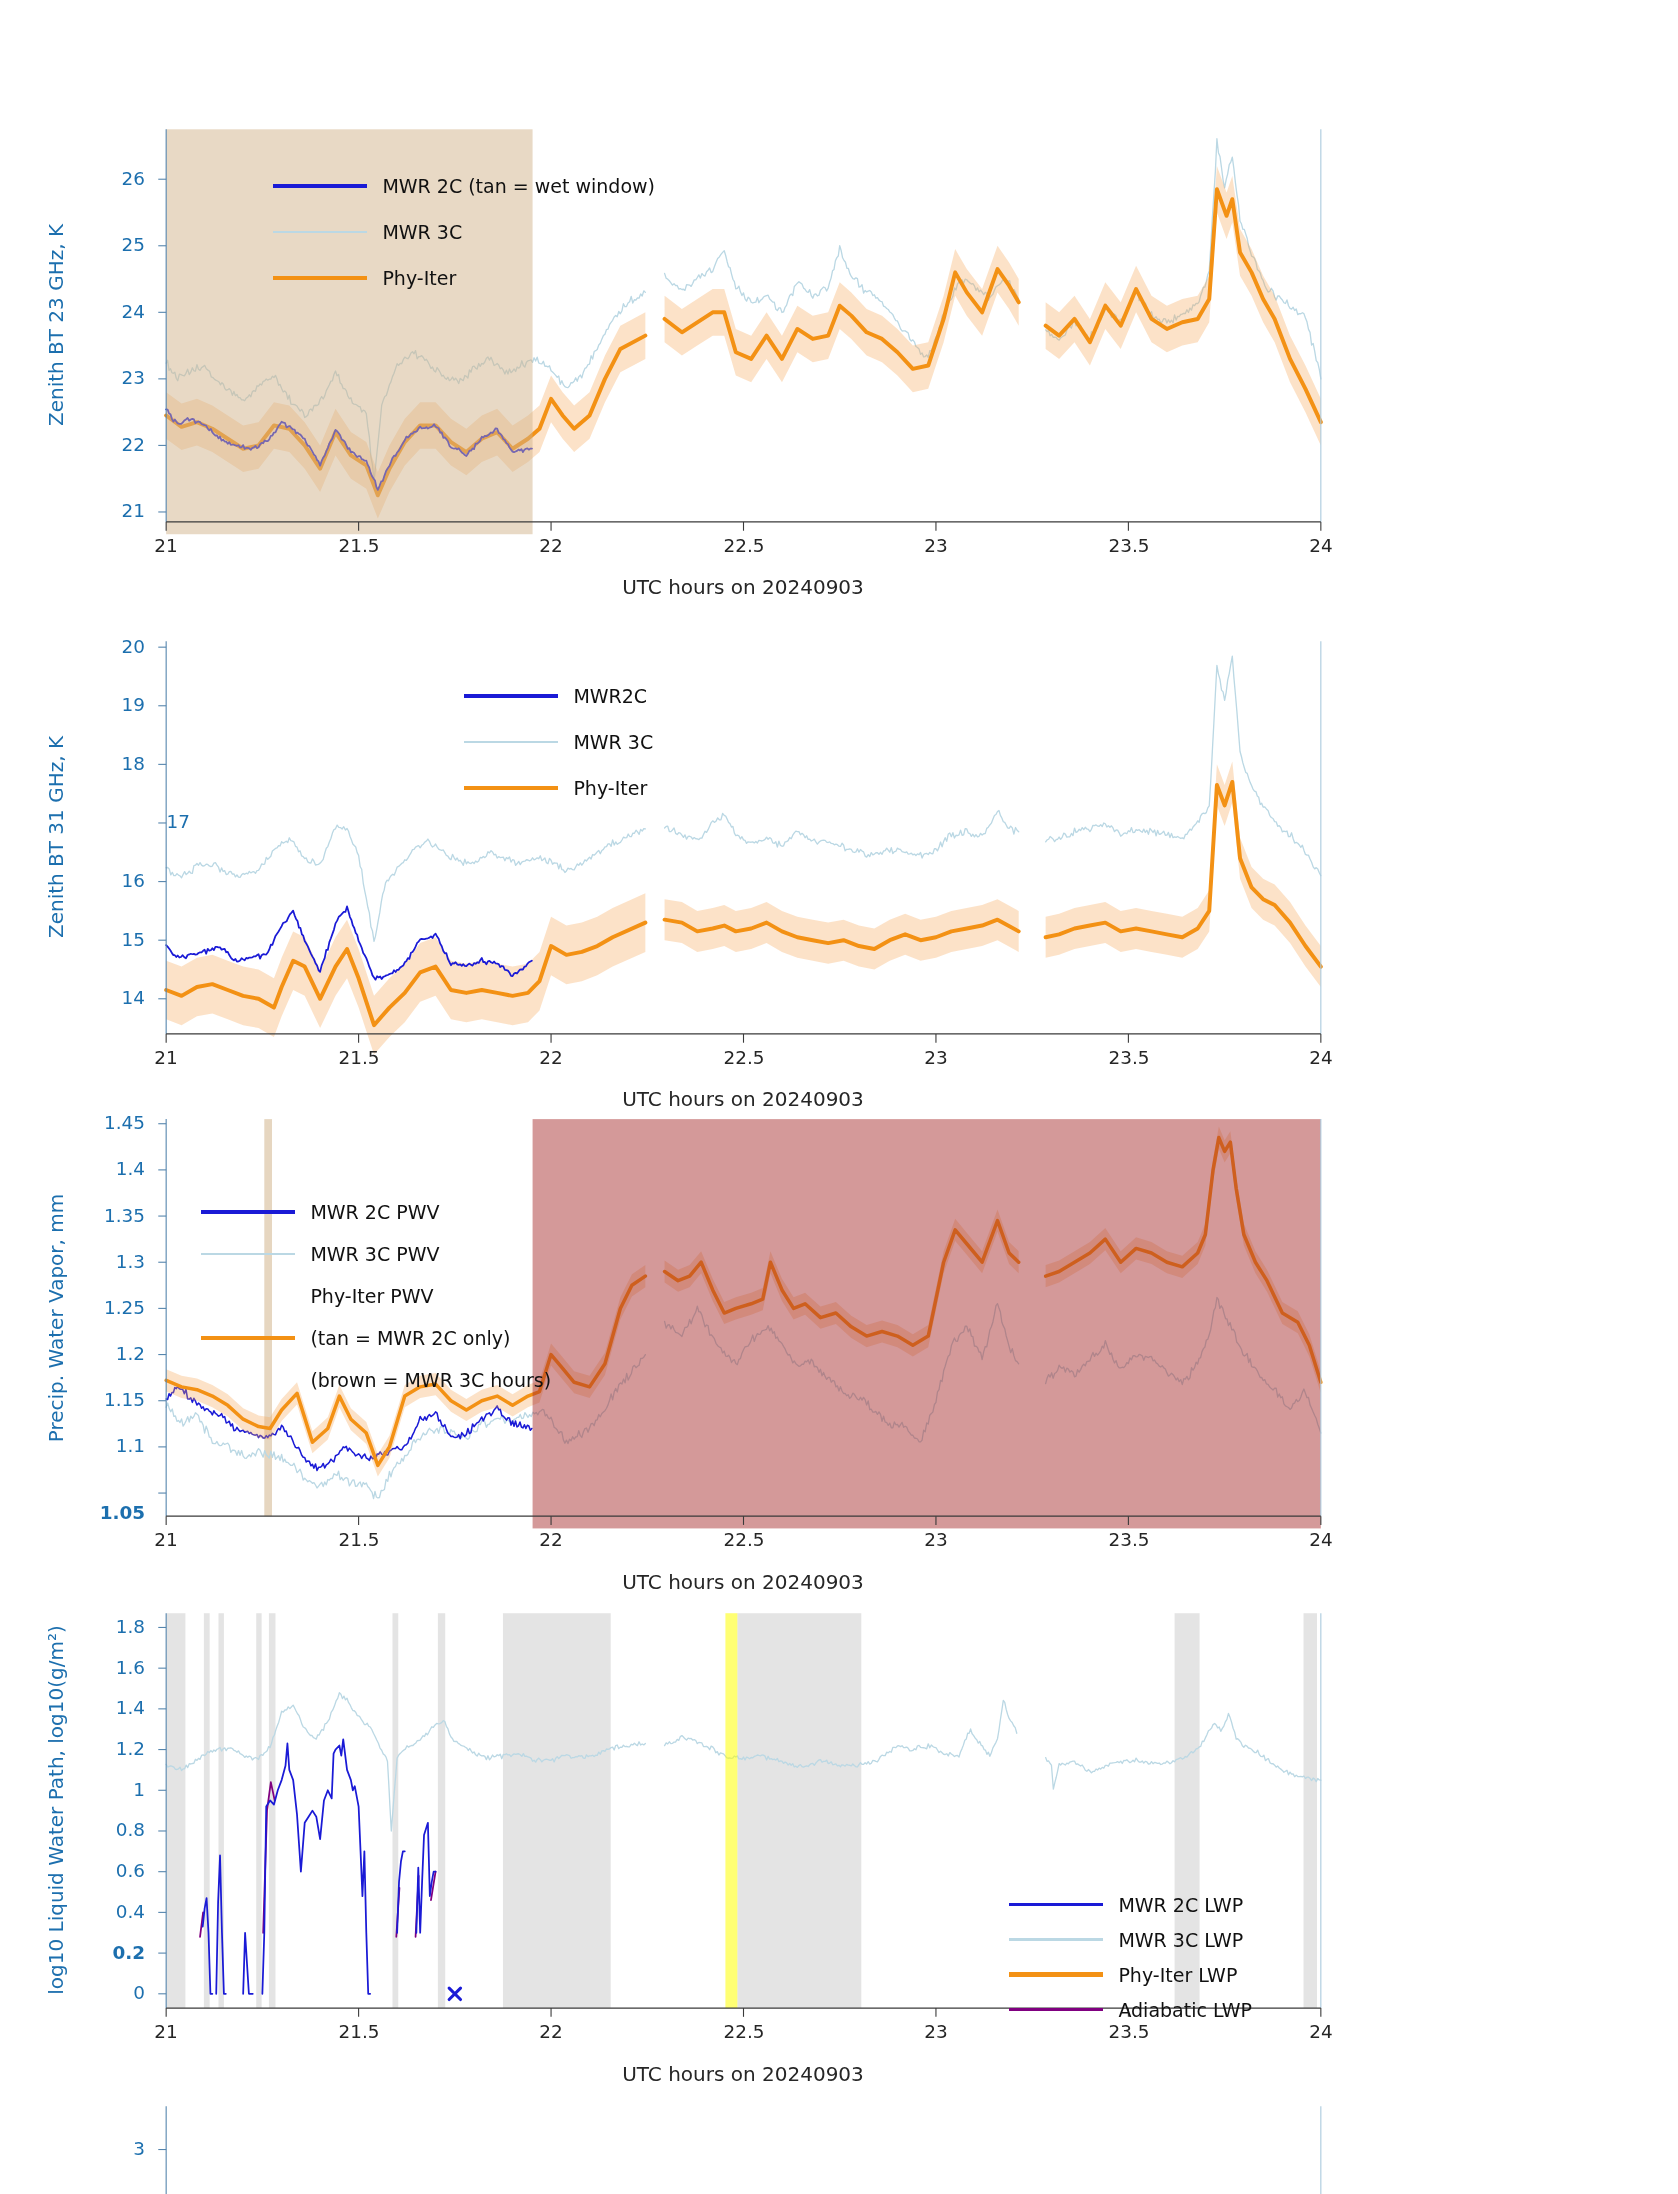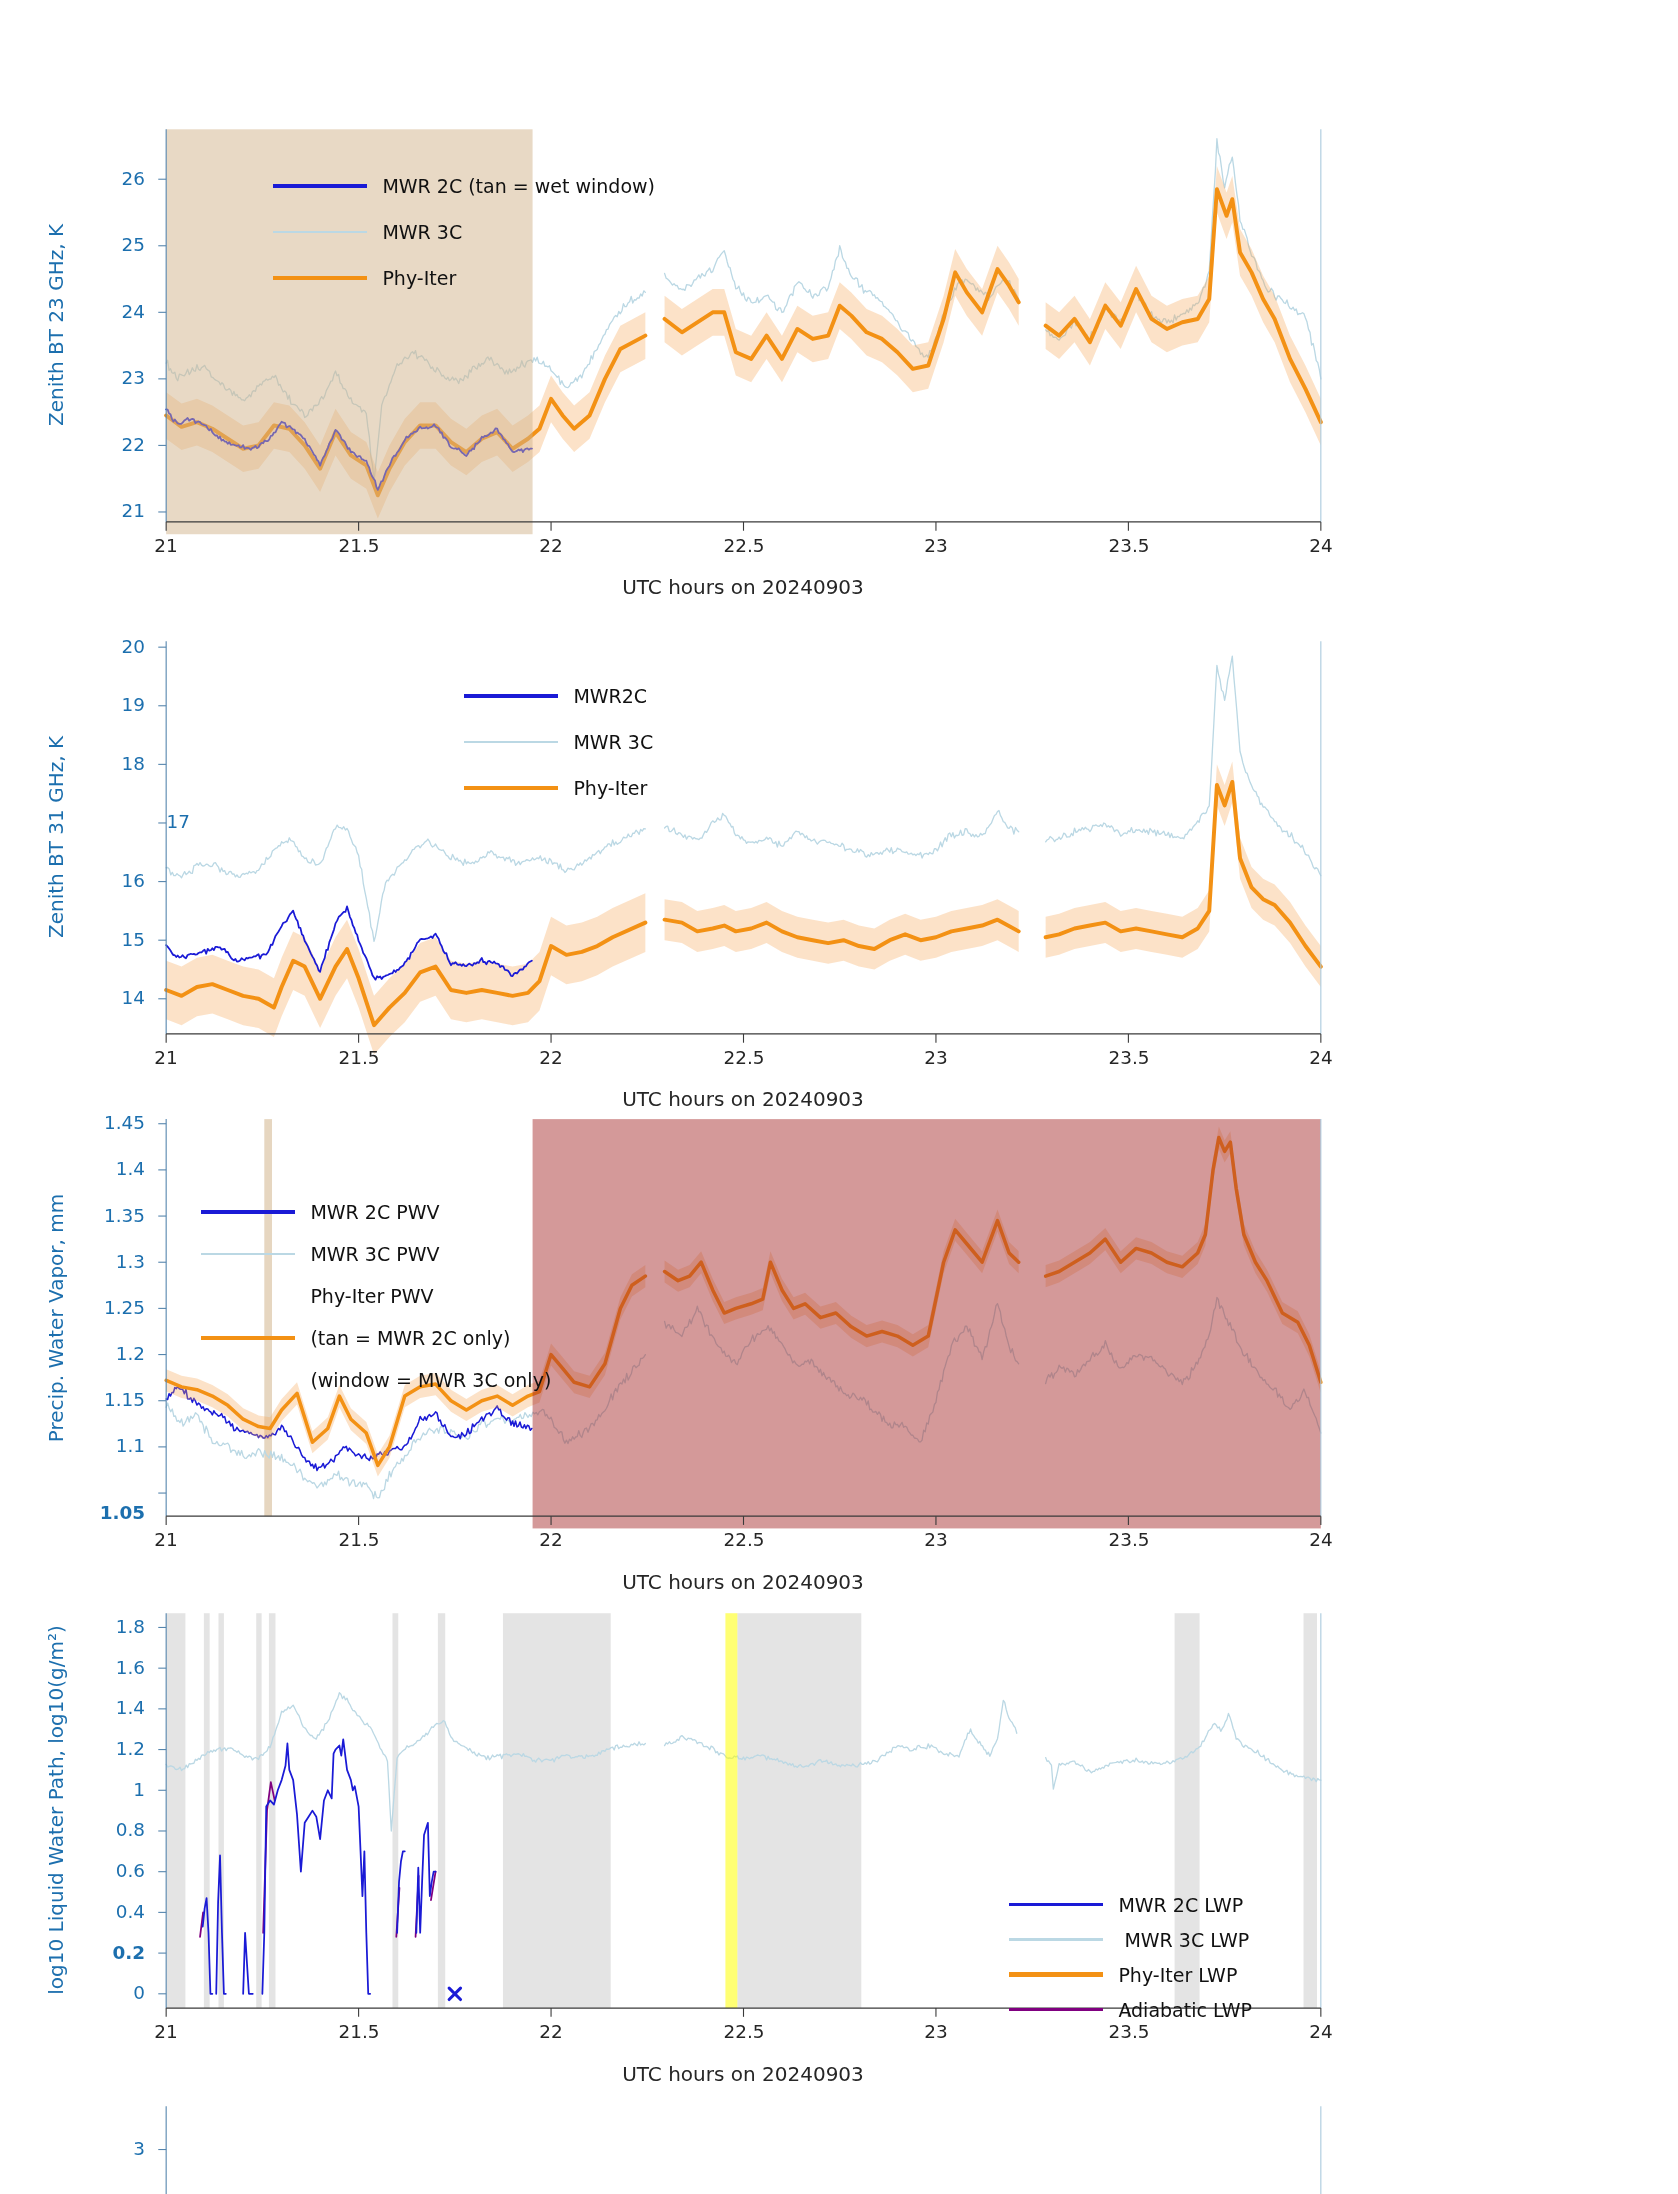--- a/index.html
+++ b/index.html
@@ -193,21 +193,21 @@
         <div class="lrow" style="height: 42px;">
           <div class="lsample" style="visibility: hidden;"></div>
           <div class="llabel">Phy-Iter PWV</div>
         </div>
         <div class="lrow" style="height: 42px;">
           <div class="lsample" style="height: 4.8px; background: rgb(243, 145, 20);"></div>
           <div class="llabel">(tan = MWR 2C only)</div>
         </div>
         <div class="lrow" style="height: 42px;">
           <div class="lsample" style="visibility: hidden;"></div>
-          <div class="llabel">(window = MWR 3C only)</div>
+          <div class="llabel">(brown = MWR 3C hours)</div>
         </div>
       </div>
   <div class="ytick" style="left: 0px; width: 145px; top: 383px; font-weight: bold;">1.05</div>
       <div class="ytick" style="left: 0px; width: 145px; top: 316px; text-align: right;">1.1</div>
       <div class="ytick" style="left: 0px; width: 145px; top: 270px;">1.15</div>
       <div class="ytick" style="left: 0px; width: 145px; top: 224px;">1.2</div>
       <div class="ytick" style="left: 0px; width: 145px; top: 178px;">1.25</div>
       <div class="ytick" style="left: 0px; width: 145px; top: 132px;">1.3</div>
       <div class="ytick" style="left: 0px; width: 145px; top: 86px;">1.35</div>
       <div class="ytick" style="left: 0px; width: 145px; top: 39px;">1.4</div>
@@ -271,21 +271,21 @@
         <line x1="12" y1="218.04123711340213" x2="30" y2="218.04123711340213" stroke="#5585ad" stroke-width="2.5"></line>
         <line x1="12" y1="125.25773195876289" x2="30" y2="125.25773195876289" stroke="#5585ad" stroke-width="2.5"></line>
         <line x1="12" y1="32.47422680412374" x2="30" y2="32.47422680412374" stroke="#5585ad" stroke-width="2.5"></line>
       </svg>
     <div class="xlabel" style="left: 436px; width: 614px; top: 449px;">UTC hours on 20240903</div>
     <div class="legend" style="left: 1009px; top: 274px;">
         <div class="lrow" style="height: 35px;">
           <div class="lsample" style="height: 3.1px; background: rgb(26, 26, 214);"></div>
           <div class="llabel">MWR 2C LWP</div>
         </div>
-        <div class="lrow" style="height: 35px; gap: 6px;">
+        <div class="lrow" style="height: 35px;">
           <div class="lsample" style="height: 2.2px; background: rgb(187, 216, 228);"></div>
           <div class="llabel">MWR 3C LWP</div>
         </div>
         <div class="lrow" style="height: 35px;">
           <div class="lsample" style="height: 4.8px; background: rgb(243, 145, 20);"></div>
           <div class="llabel">Phy-Iter LWP</div>
         </div>
         <div class="lrow" style="height: 35px;">
           <div class="lsample" style="height: 2.6px; background: rgb(128, 0, 128);"></div>
           <div class="llabel">Adiabatic LWP</div>

